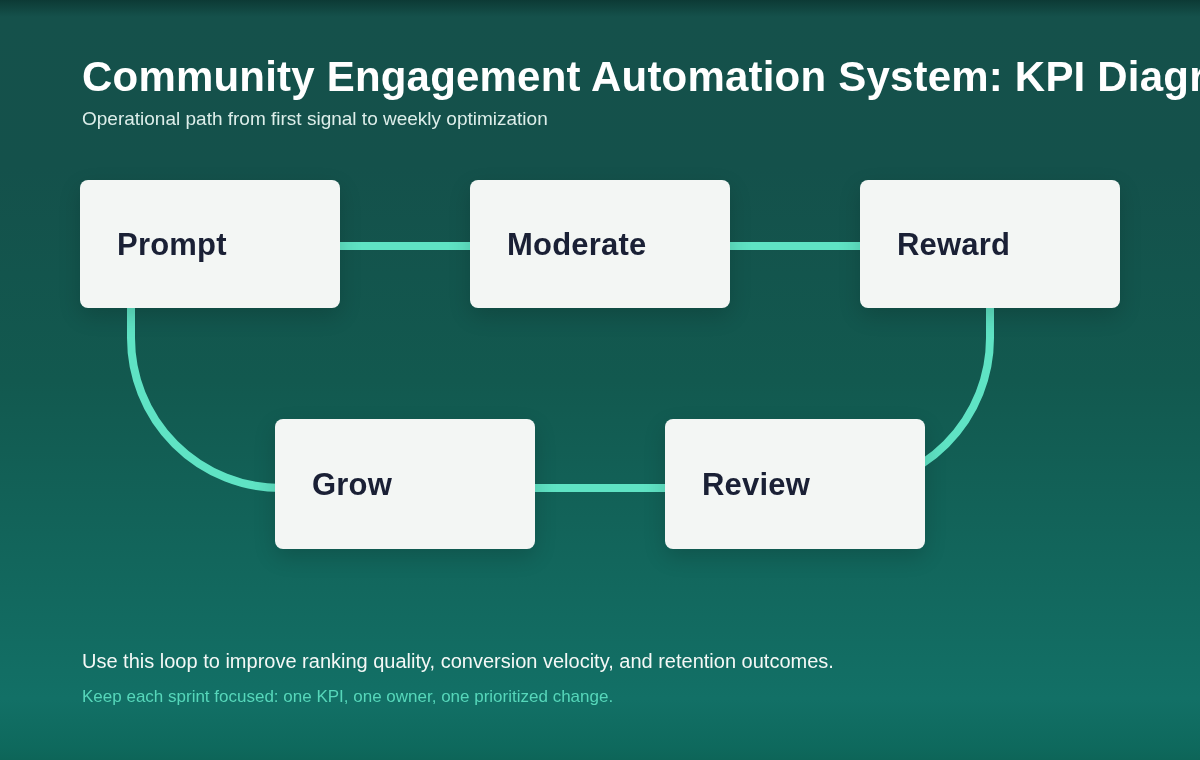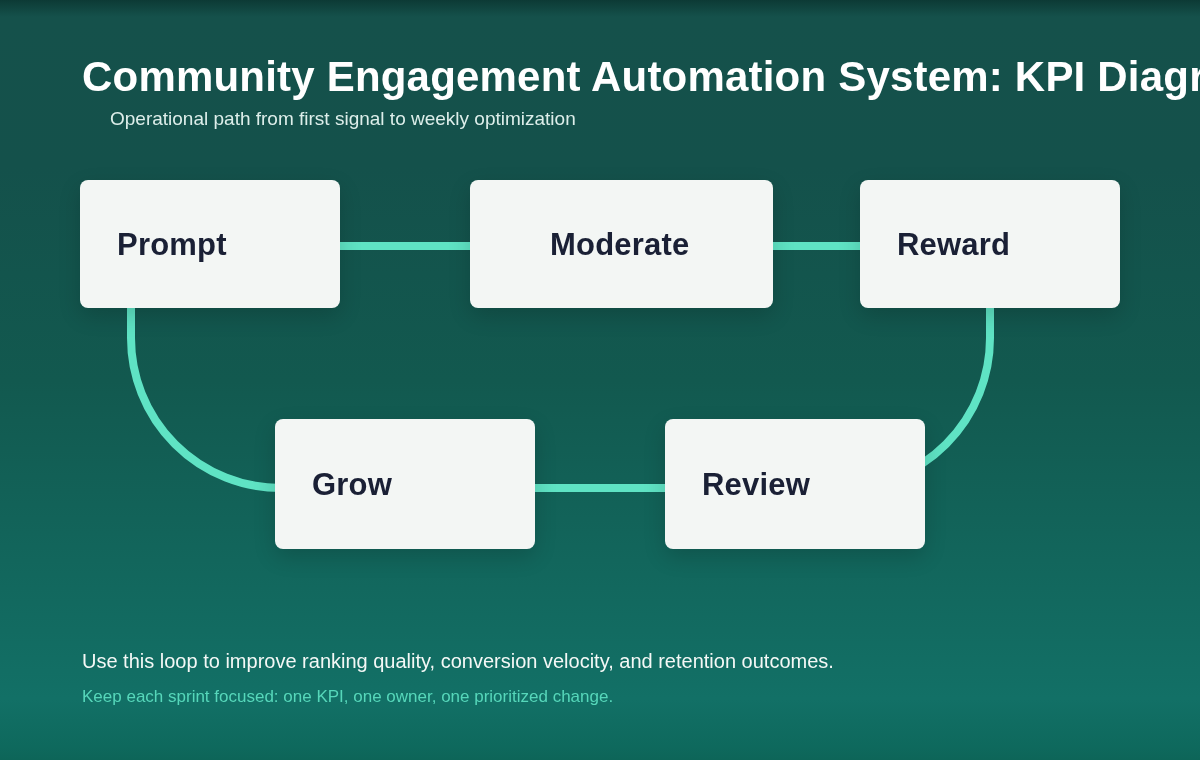--- a/index.html
+++ b/index.html
@@ -38,21 +38,20 @@
 
   .page-subtitle {
     position: absolute;
     left: 82px;
     top: 109px;
     font-size: 19px;
     font-weight: 400;
     color: var(--subtitle-color, #ddeeea);
     white-space: nowrap;
     line-height: 1;
-    margin-left: 28px;
   }
 
   .connector-layer {
     position: absolute;
     left: 0;
     top: 0;
     width: 1200px;
     height: 760px;
     z-index: 1;
   }
@@ -78,21 +77,21 @@
   .node-label {
     padding-left: 37px;
     font-size: 31px;
     font-weight: bold;
     color: var(--node-text, #1a2035);
     letter-spacing: 0.2px;
     line-height: 1;
   }
 
   .node-prompt   { left: 80px;  top: 180px; }
-  .node-moderate { left: 470px; top: 180px; padding-left: 43px; }
+  .node-moderate { left: 470px; top: 180px; }
   .node-reward   { left: 860px; top: 180px; align-items: center; }
   .node-grow     { left: 275px; top: 419px; height: 130px; }
   .node-review   { left: 665px; top: 419px; height: 130px; }
 
   .footer-primary {
     position: absolute;
     left: 82px;
     top: 649px;
     font-size: 20px;
     color: var(--footer-primary-color, #f4f8f6);

